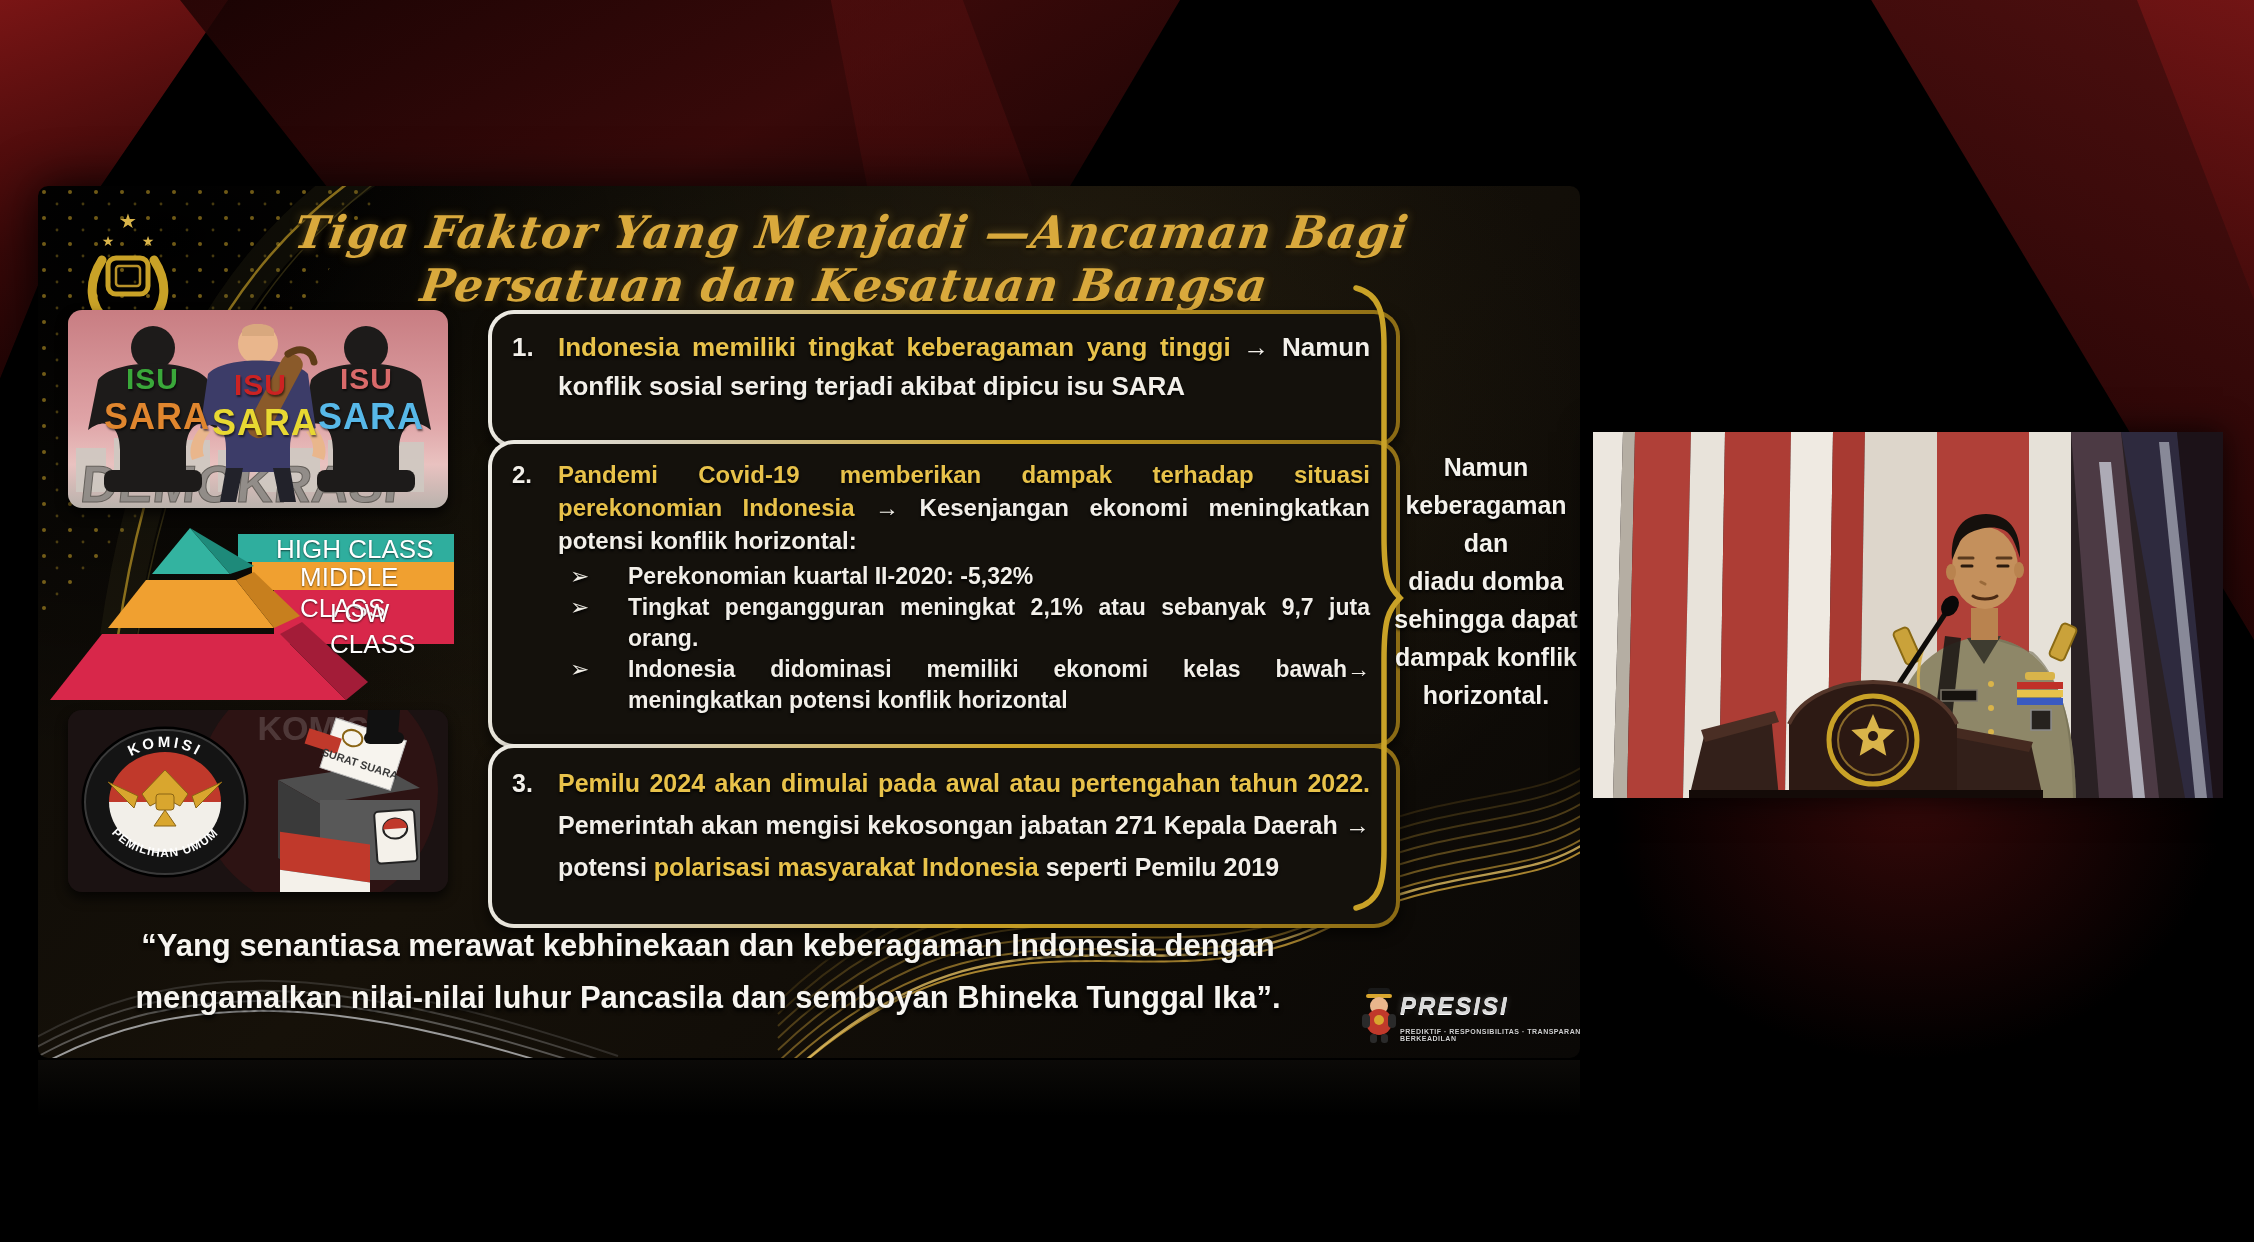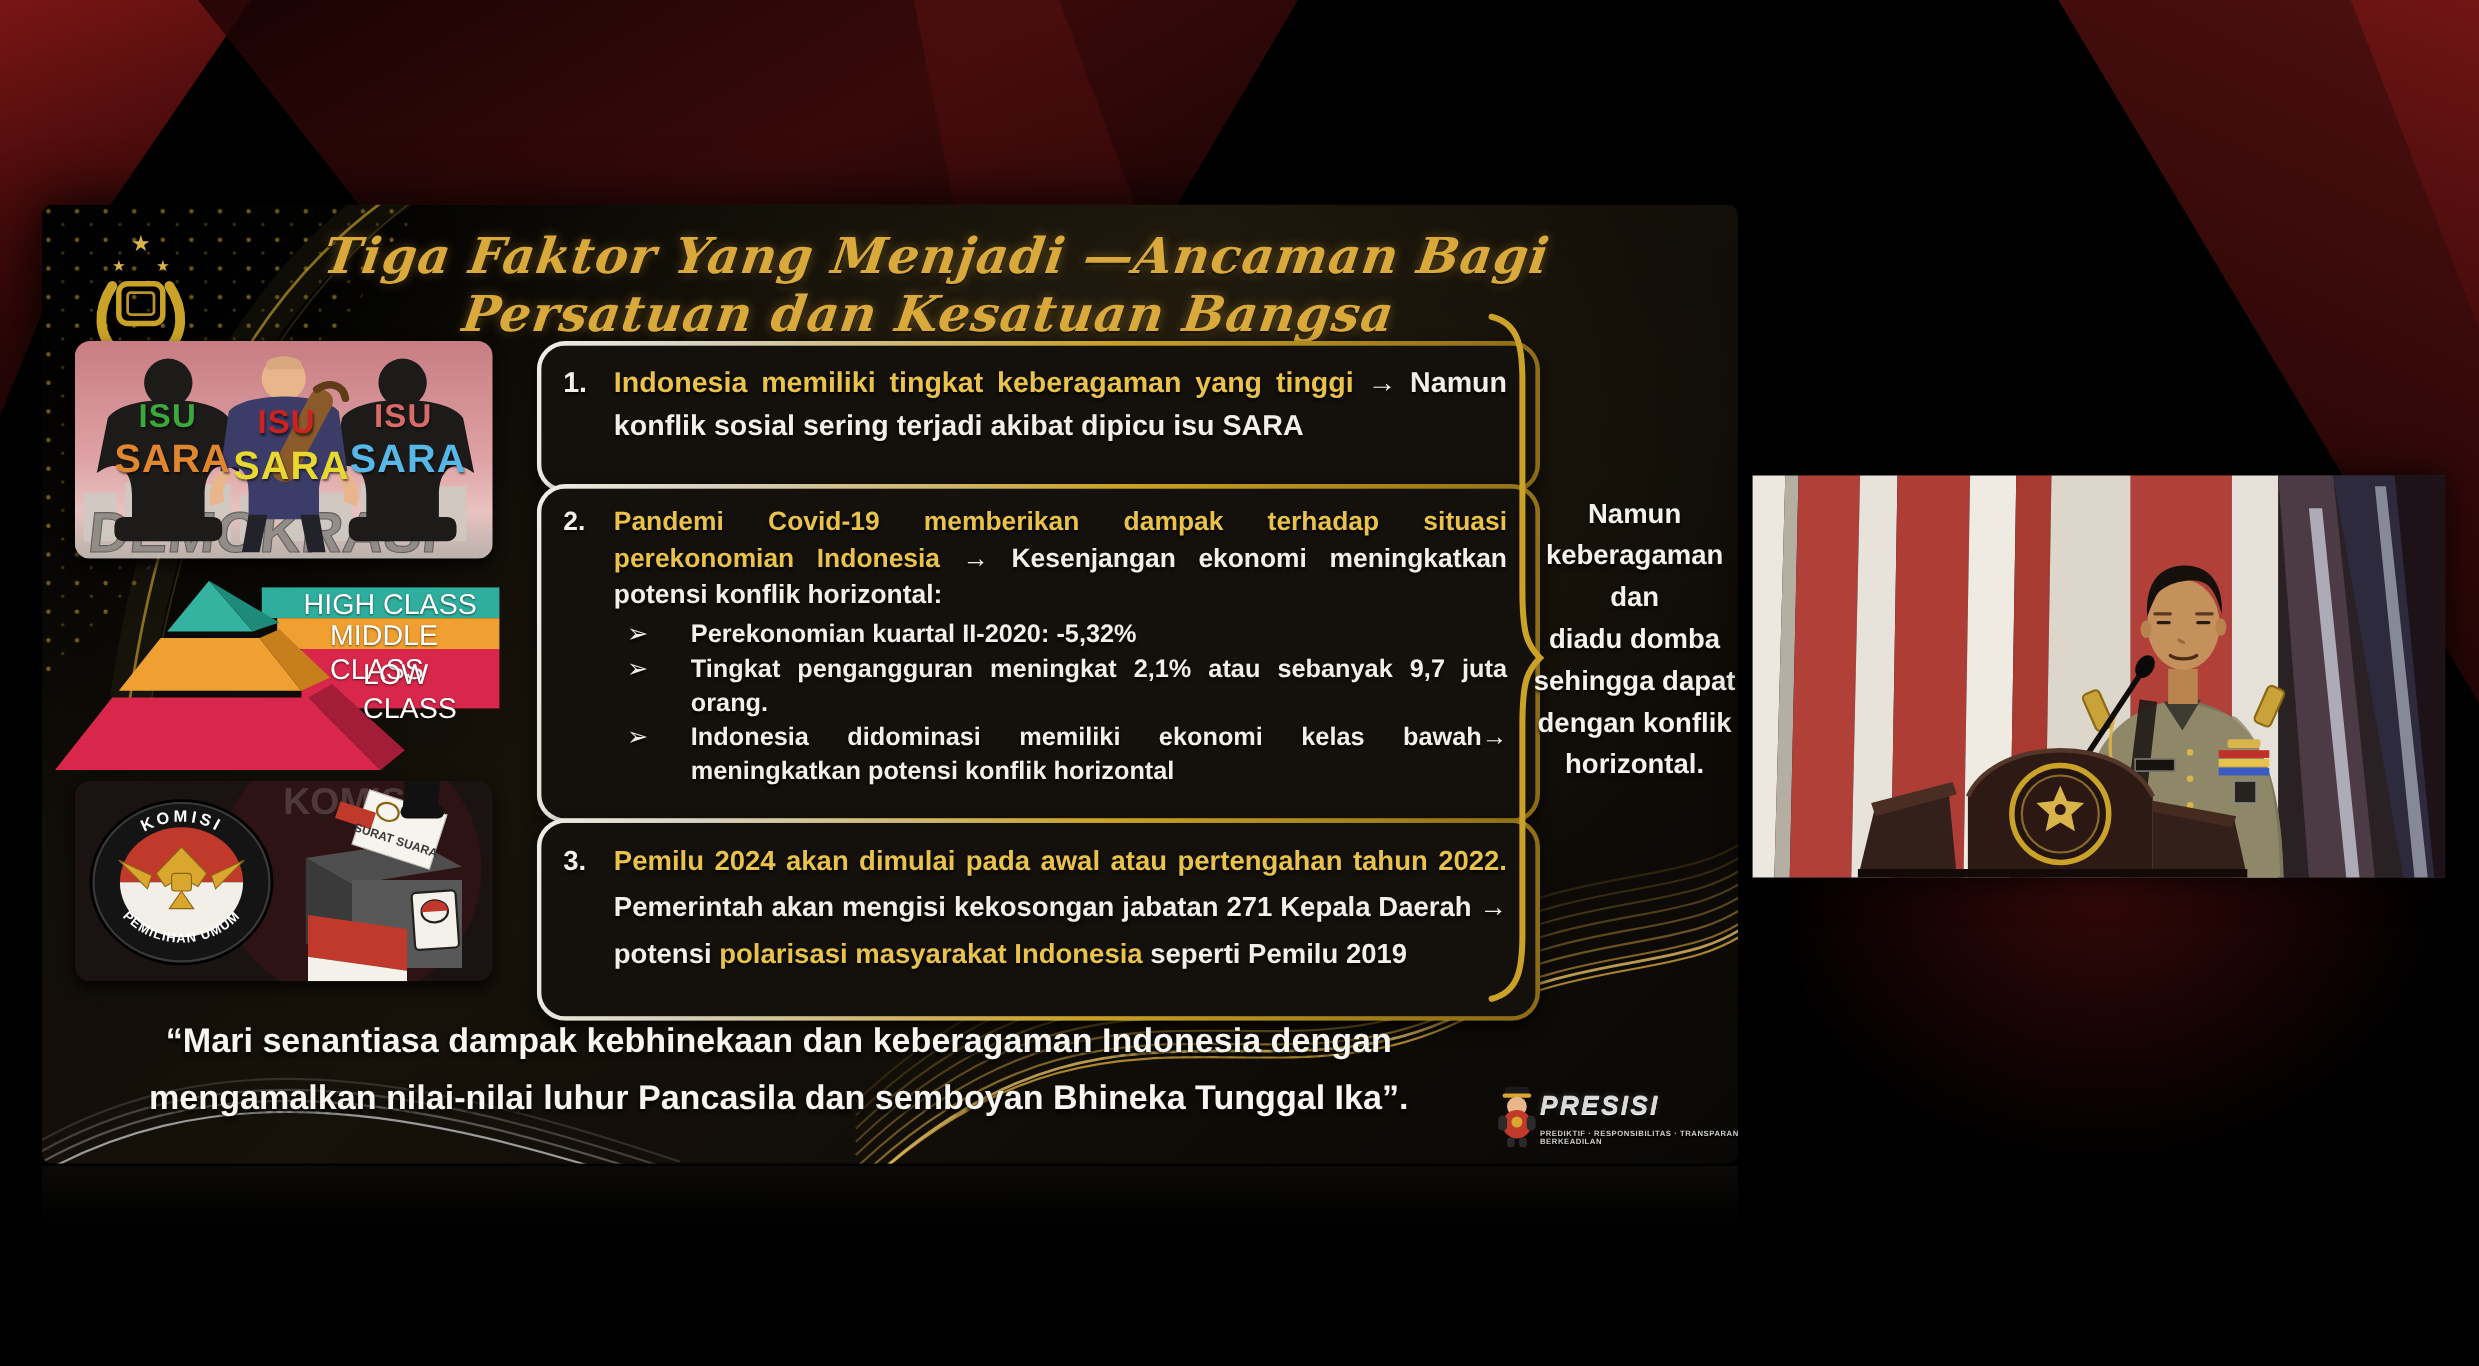--- a/index.html
+++ b/index.html
@@ -327,26 +327,26 @@
 
   <svg class="abs" style="left:1312px;top:98px" width="56" height="628" viewBox="0 0 56 628">
     <path d="M6,4 C30,10 34,30 34,62 L34,252 C34,292 38,302 50,314 C38,326 34,336 34,376 L34,566 C34,598 30,618 6,624" fill="none" stroke="#c9a227" stroke-width="5.5" stroke-linecap="round"></path>
   </svg>
 
   <div class="abs side-note">
     <div>Namun</div>
     <div>keberagaman dan</div>
     <div>diadu domba</div>
     <div>sehingga dapat</div>
-    <div>dengan konflik</div>
+    <div>dampak konflik</div>
     <div>horizontal.</div>
   </div>
 
   <div class="abs quote">
-    <div>“Mari senantiasa dampak kebhinekaan dan keberagaman Indonesia dengan</div>
+    <div>“Yang senantiasa merawat kebhinekaan dan keberagaman Indonesia dengan</div>
     <div>mengamalkan nilai-nilai luhur Pancasila dan semboyan Bhineka Tunggal Ika”.</div>
   </div>
 
   <svg class="abs" style="left:1322px;top:800px" width="38" height="58" viewBox="0 0 38 58">
     <rect x="8" y="2" width="22" height="8" rx="3" fill="#1a1a1a"></rect>
     <rect x="6" y="8" width="26" height="4" rx="2" fill="#d9a62e"></rect>
     <circle cx="19" cy="20" r="9" fill="#e9b68c"></circle>
     <circle cx="19" cy="36" r="13" fill="#c0392b"></circle>
     <circle cx="19" cy="34" r="5" fill="#d9a62e"></circle>
     <rect x="2" y="28" width="8" height="14" rx="4" fill="#2a2a2a"></rect>

